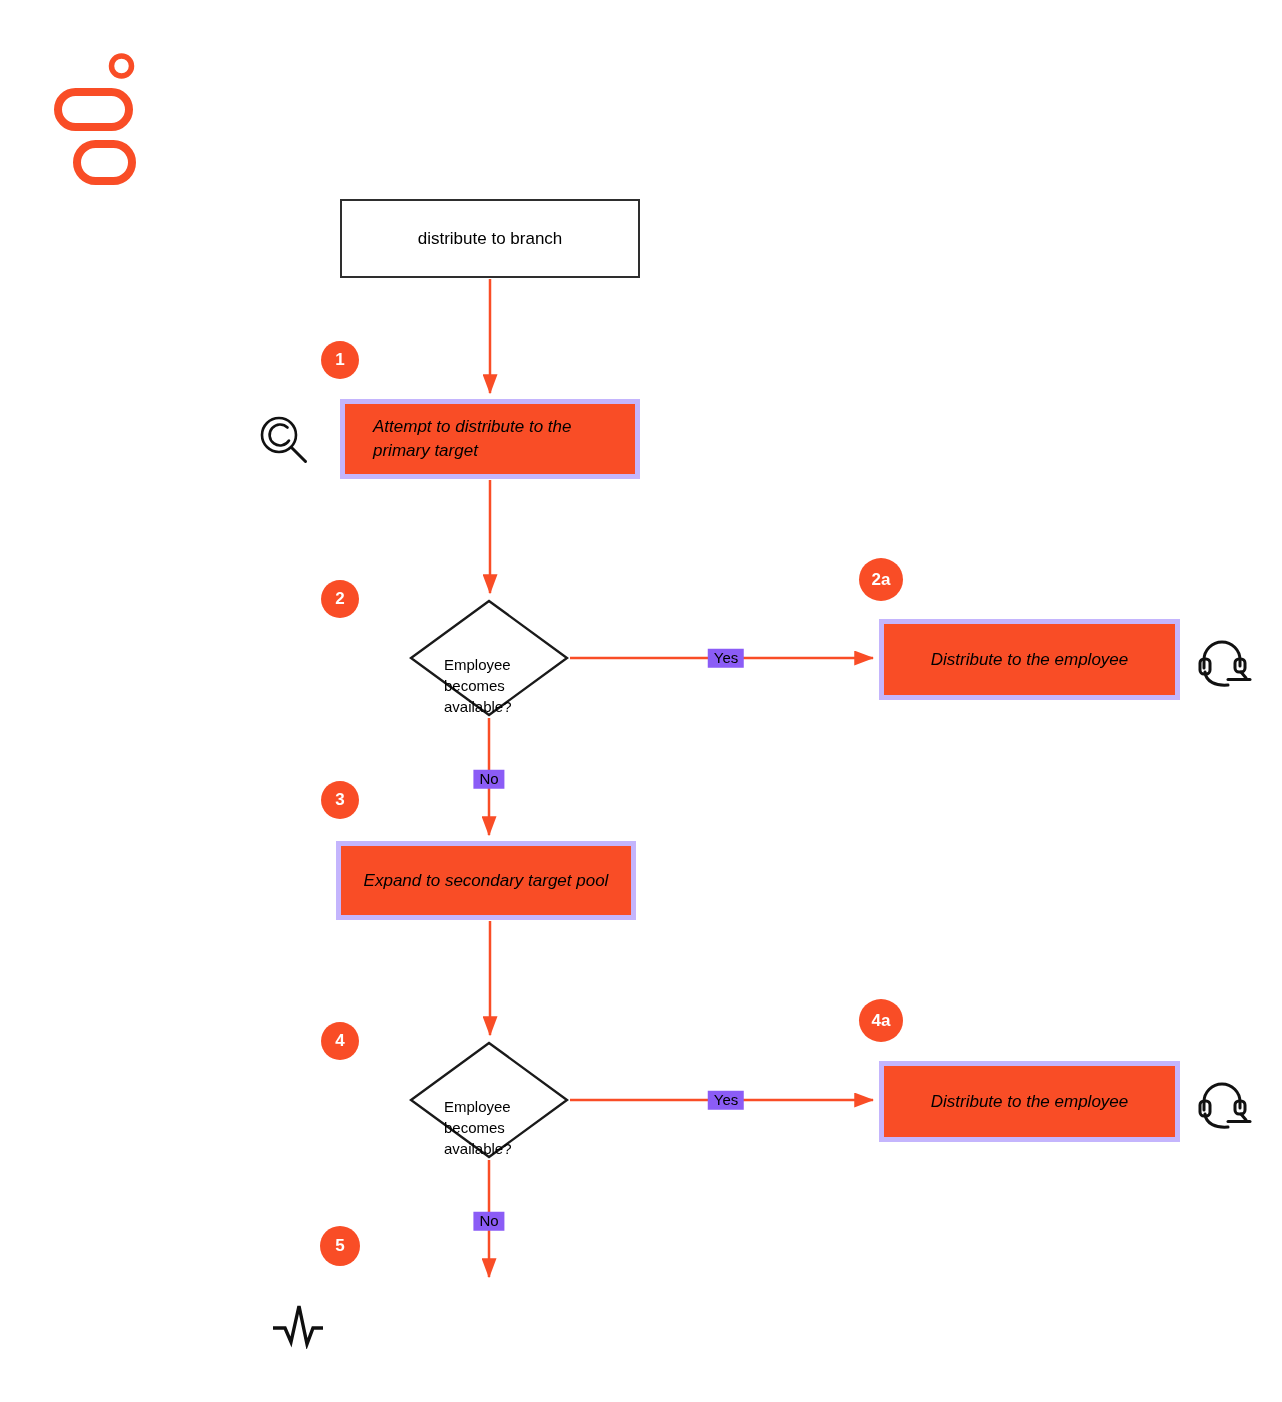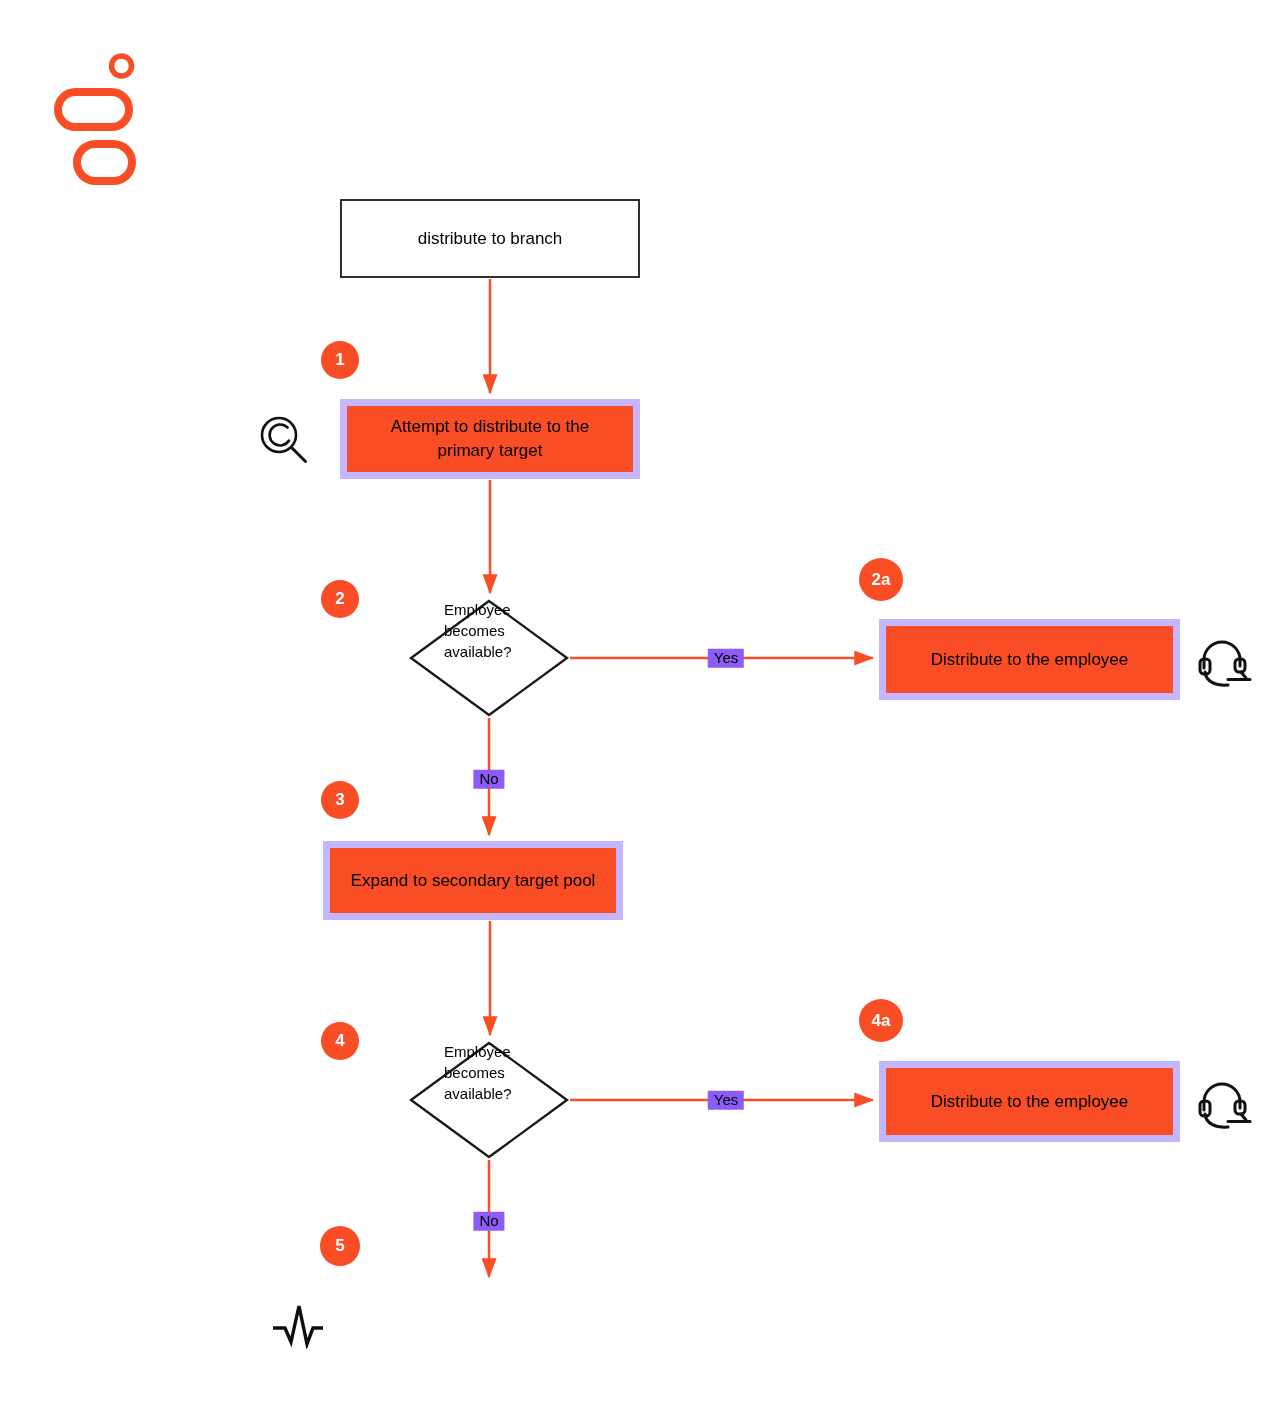--- a/index.html
+++ b/index.html
@@ -4,38 +4,39 @@
 <style>
   html,body { margin:0; padding:0; background:#ffffff; }
   .canvas {
     position:relative; width:1282px; height:1402px; background:#ffffff;
     font-family:"Liberation Sans", sans-serif; color:#000; overflow:hidden;
   }
   .abs { position:absolute; }
   .node {
     position:absolute; box-sizing:border-box;
     display:flex; align-items:center; justify-content:center;
-    text-align:center;
+    text-align:left;
   }
   .start-box {
     background:#ffffff; border:2px solid #2e2e2e; font-size:17px;
   }
   .obox {
-    background:#F94D26; border:7px solid #c4b5fd; font-size:17px; line-height:1.4;
+    background:#F94D26; border:5px solid #c4b5fd; font-size:17px; line-height:1.4;
     padding:0 28px;
+    font-style:italic;
   }
   .badge {
     position:absolute; background:#F94D26; color:#ffffff; border-radius:50%;
     display:flex; align-items:center; justify-content:center;
     font-weight:bold; font-size:17px;
   }
   .diamond { position:absolute; }
   .diamond svg { display:block; }
   .dtext {
-    position:absolute; inset:0; display:flex; align-items:flex-start; justify-content:center;
+    position:absolute; inset:0; display:flex; align-items:flex-end; justify-content:center;
     font-size:15px; line-height:1.4;
   }
   .dtext span { display:block; width:90px; }
   .edge-label {
     position:absolute; transform:translate(-50%,-50%);
     background:#8b5cf6; font-size:15px; padding:1px 6px; line-height:1.1;
   }
   .conn { position:absolute; left:0; top:0; pointer-events:none; }
   .icon { position:absolute; }
 </style>
@@ -108,21 +109,21 @@
       <rect x="41" y="29" width="10" height="13" rx="4"></rect>
       <path d="M 11,42 C 12,52 22,56 34,55"></path>
       <path d="M 47,42 L 52,48"></path>
       <path d="M 34,49.5 H 56"></path>
     </g>
   </svg>
 
   <div class="badge" style="left:321px; top:781px; width:38px; height:38px;">
     <span>3</span>
   </div>
-  <div class="node obox" style="left:323px; top:841px; width:300px; height:79px; padding:0 8px;">
+  <div class="node obox" style="left:336px; top:841px; width:300px; height:79px; padding:0 8px;">
     <span>Expand to secondary target pool</span>
   </div>
 
   <div class="badge" style="left:321px; top:1022px; width:38px; height:38px;">
     <span>4</span>
   </div>
   <div class="diamond" style="left:409px; top:1041px; width:160px; height:118px;">
     <svg width="160" height="118" viewBox="0 0 160 118">
       <polygon points="80,2 158,59 80,116 2,59" fill="#ffffff" stroke="#1A1A1A" stroke-width="2.4"></polygon>
     </svg>

